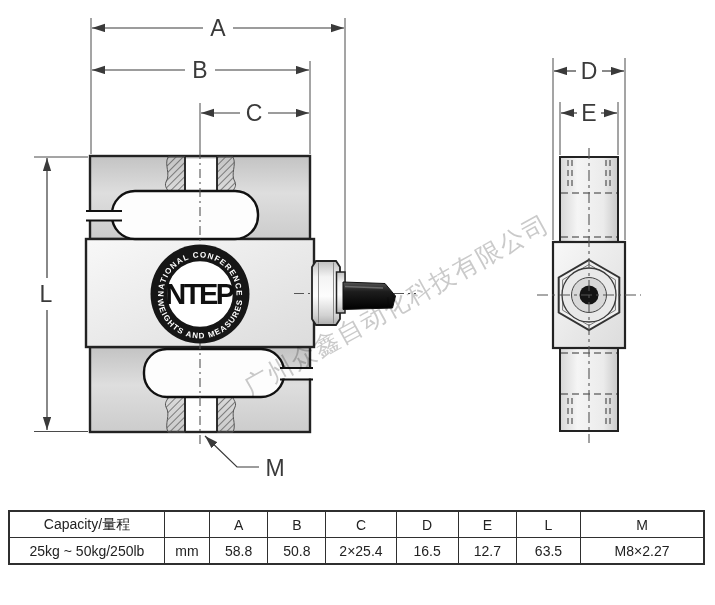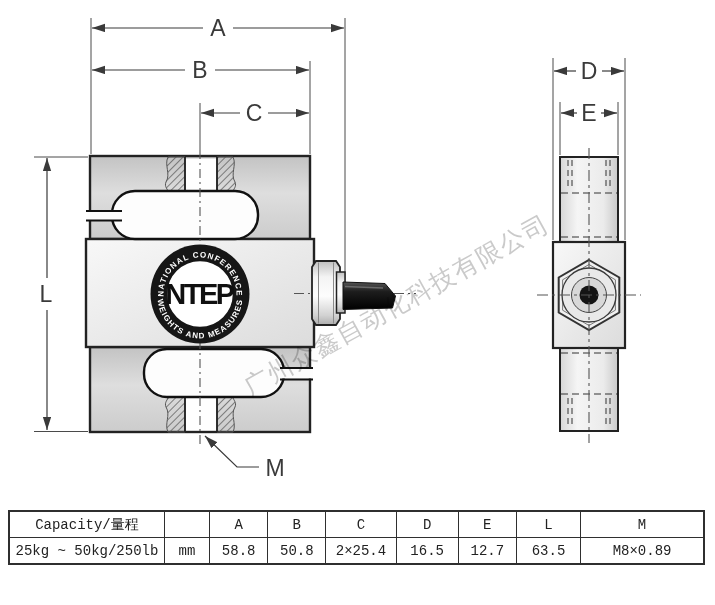--- a/index.html
+++ b/index.html
@@ -11,21 +11,21 @@
             fill:#ffffff;letter-spacing:1.1px;}
   .ntep-text{font-family:"Liberation Sans", sans-serif;font-weight:bold;font-size:29px;
              fill:#101010;letter-spacing:-2.5px;}
   #watermark{position:absolute;left:246px;top:372px;white-space:nowrap;
              font-size:25px;letter-spacing:1.5px;color:#a9a9a9;opacity:.62;
              transform:rotate(-29deg);transform-origin:left center;
              mix-blend-mode:multiply;z-index:6;pointer-events:none;
              font-family:"DejaVu Sans", sans-serif;}
   #spec-table{position:absolute;left:8px;top:510px;width:697px;z-index:3;
               border-collapse:collapse;table-layout:fixed;background:#fff;
-              font-family:Liberation Mono, monospace;}
+              font-family:Liberation Sans, sans-serif;}
   #spec-table td,#spec-table th{border:1px solid #2f2f2f;text-align:center;
               font-size:14px;font-weight:normal;color:#222;height:25px;
               overflow:hidden;white-space:nowrap;padding:0 2px;}
   #spec-table{border:2px solid #2f2f2f;}
 </style>
 </head>
 <body>
 
 <div id="stage">
 
@@ -251,18 +251,18 @@
   </tr>
   <tr>
     <td>25kg ~ 50kg/250lb</td>
     <td>mm</td>
     <td>58.8</td>
     <td>50.8</td>
     <td>2×25.4</td>
     <td>16.5</td>
     <td>12.7</td>
     <td>63.5</td>
-    <td>M8×0.89</td>
+    <td>M8×2.27</td>
   </tr>
 </tbody>
     </table>
 
 </div>
 
 </body></html>

